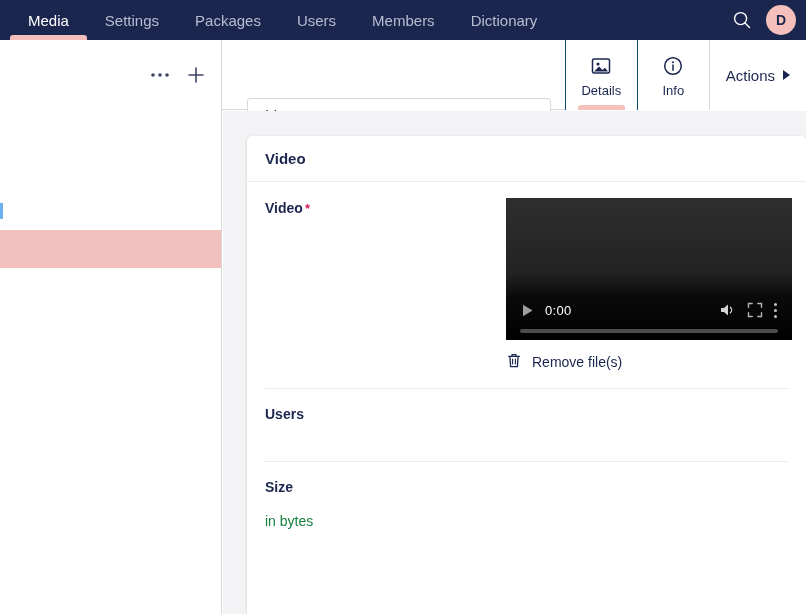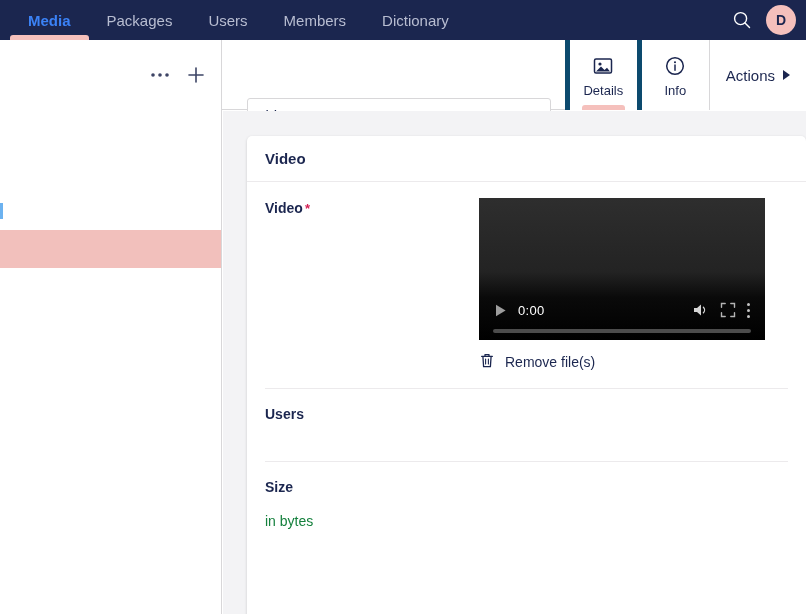--- a/index.html
+++ b/index.html
@@ -33,22 +33,22 @@
     height: 40px;
     display: flex;
     align-items: center;
     padding: 0 18px;
     font-size: 15px;
     color: #b8bdd1;
     white-space: nowrap;
     cursor: pointer;
   }
   .nav-item.active {
-    color: #3b82f6;
-    font-weight: bold;
+    color: #ffffff;
+    font-weight: normal;
   }
   .nav-item.active::after {
     content: "";
     position: absolute;
     left: 0; right: 0;
     bottom: 0;
     height: 5px;
     background: #f5c0bc;
     border-radius: 3px 3px 0 0;
   }
@@ -132,21 +132,21 @@
     align-items: stretch;
   }
   .tab {
     position: relative;
     width: 72px;
     display: flex;
     flex-direction: column;
     align-items: center;
     justify-content: center;
     gap: 4px;
-    border-left: 5px solid #0c4a6e;
+    border-left: 1px solid #0c4a6e;
     color: #1b264f;
     font-size: 13px;
     cursor: pointer;
     background: #fff;
   }
   .tab.active::after {
     content: "";
     position: absolute;
     left: 12px; right: 12px;
     bottom: 0;
@@ -224,20 +224,21 @@
     padding: 0 18px;
     border-bottom: 1px solid #eceaec;
     font-size: 15px;
     font-weight: bold;
     color: #1b264f;
   }
   .prop-row {
     position: relative;
     display: flex;
     padding: 16px 18px;
+    gap: 27px;
   }
   .prop-row + .prop-row::before {
     content: "";
     position: absolute;
     left: 18px; right: 18px;
     top: 0;
     height: 1px;
     background: #eceaec;
   }
   .prop-label-col { width: 214px; flex: none; padding-top: 2px; }
@@ -305,20 +306,23 @@
     width: max-content;
   }
 </style>
 </head>
 <body>
 
 <div id="top-nav">
   <div class="nav-items">
     <div class="nav-item active">
       <span>Media</span>
+    </div>
+    <div class="nav-item">
+      <span>Settings</span>
     </div>
     <div class="nav-item">
       <span>Packages</span>
     </div>
     <div class="nav-item">
       <span>Users</span>
     </div>
     <div class="nav-item">
       <span>Members</span>
     </div>

